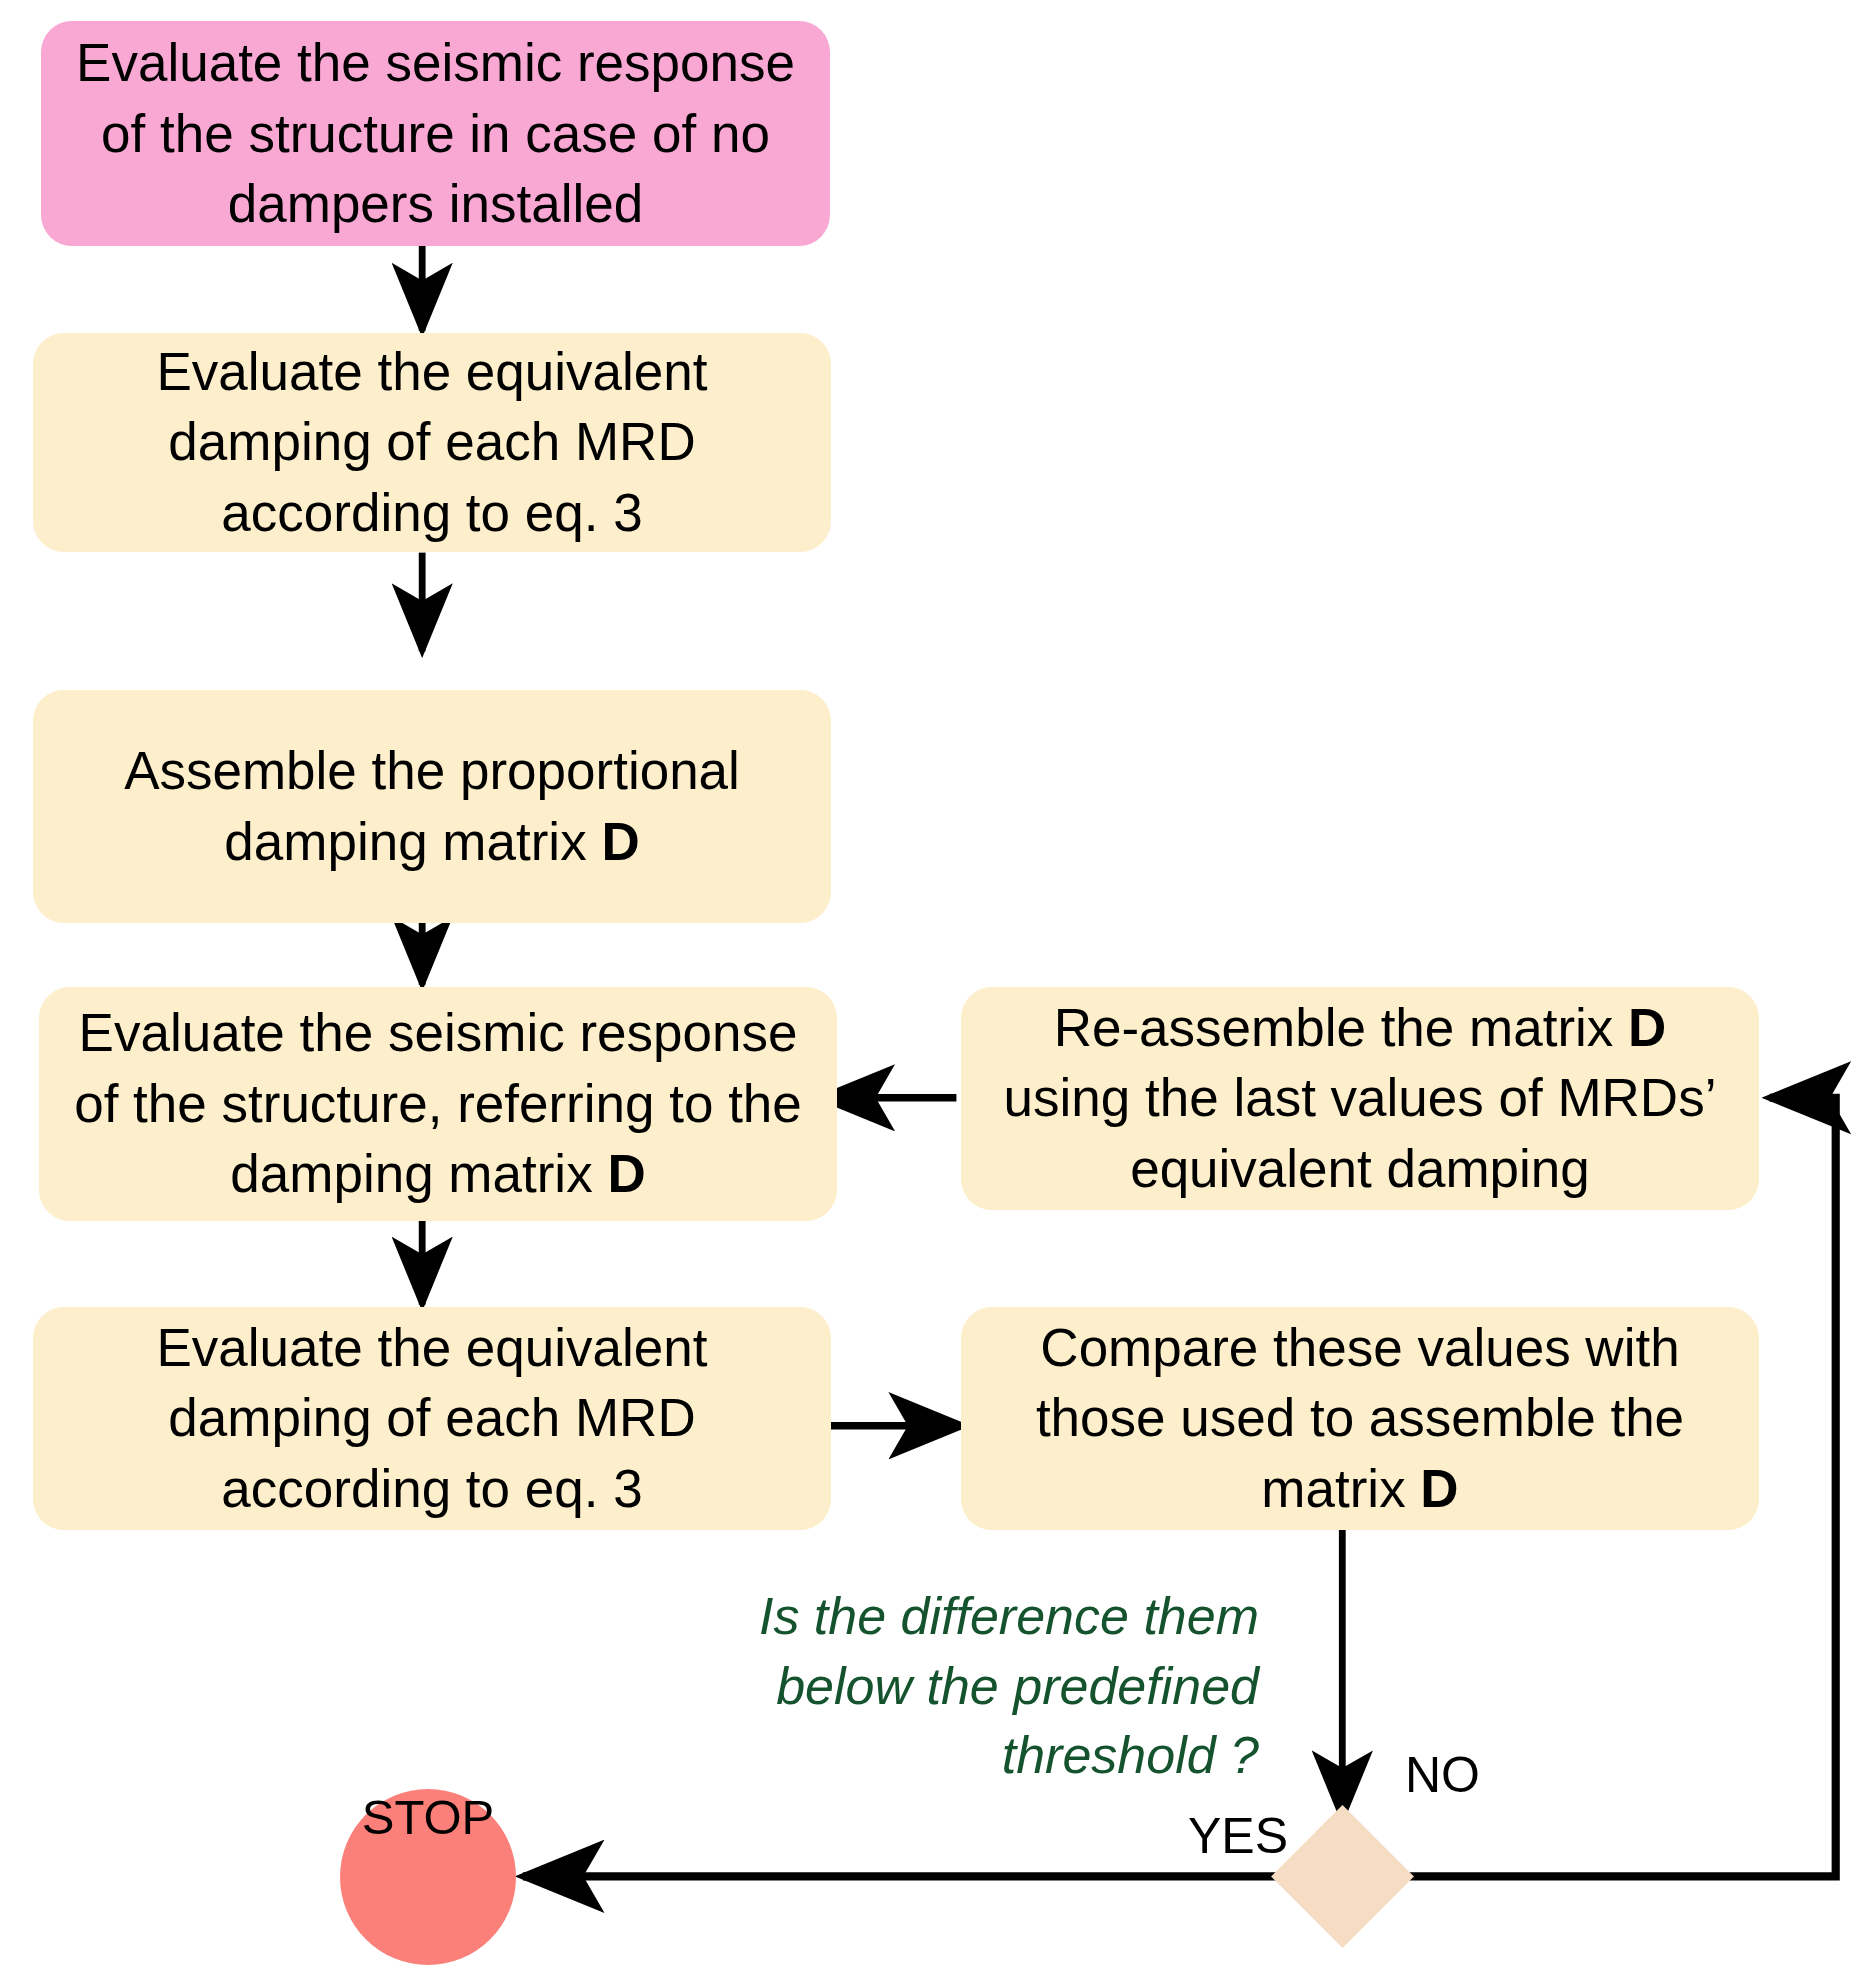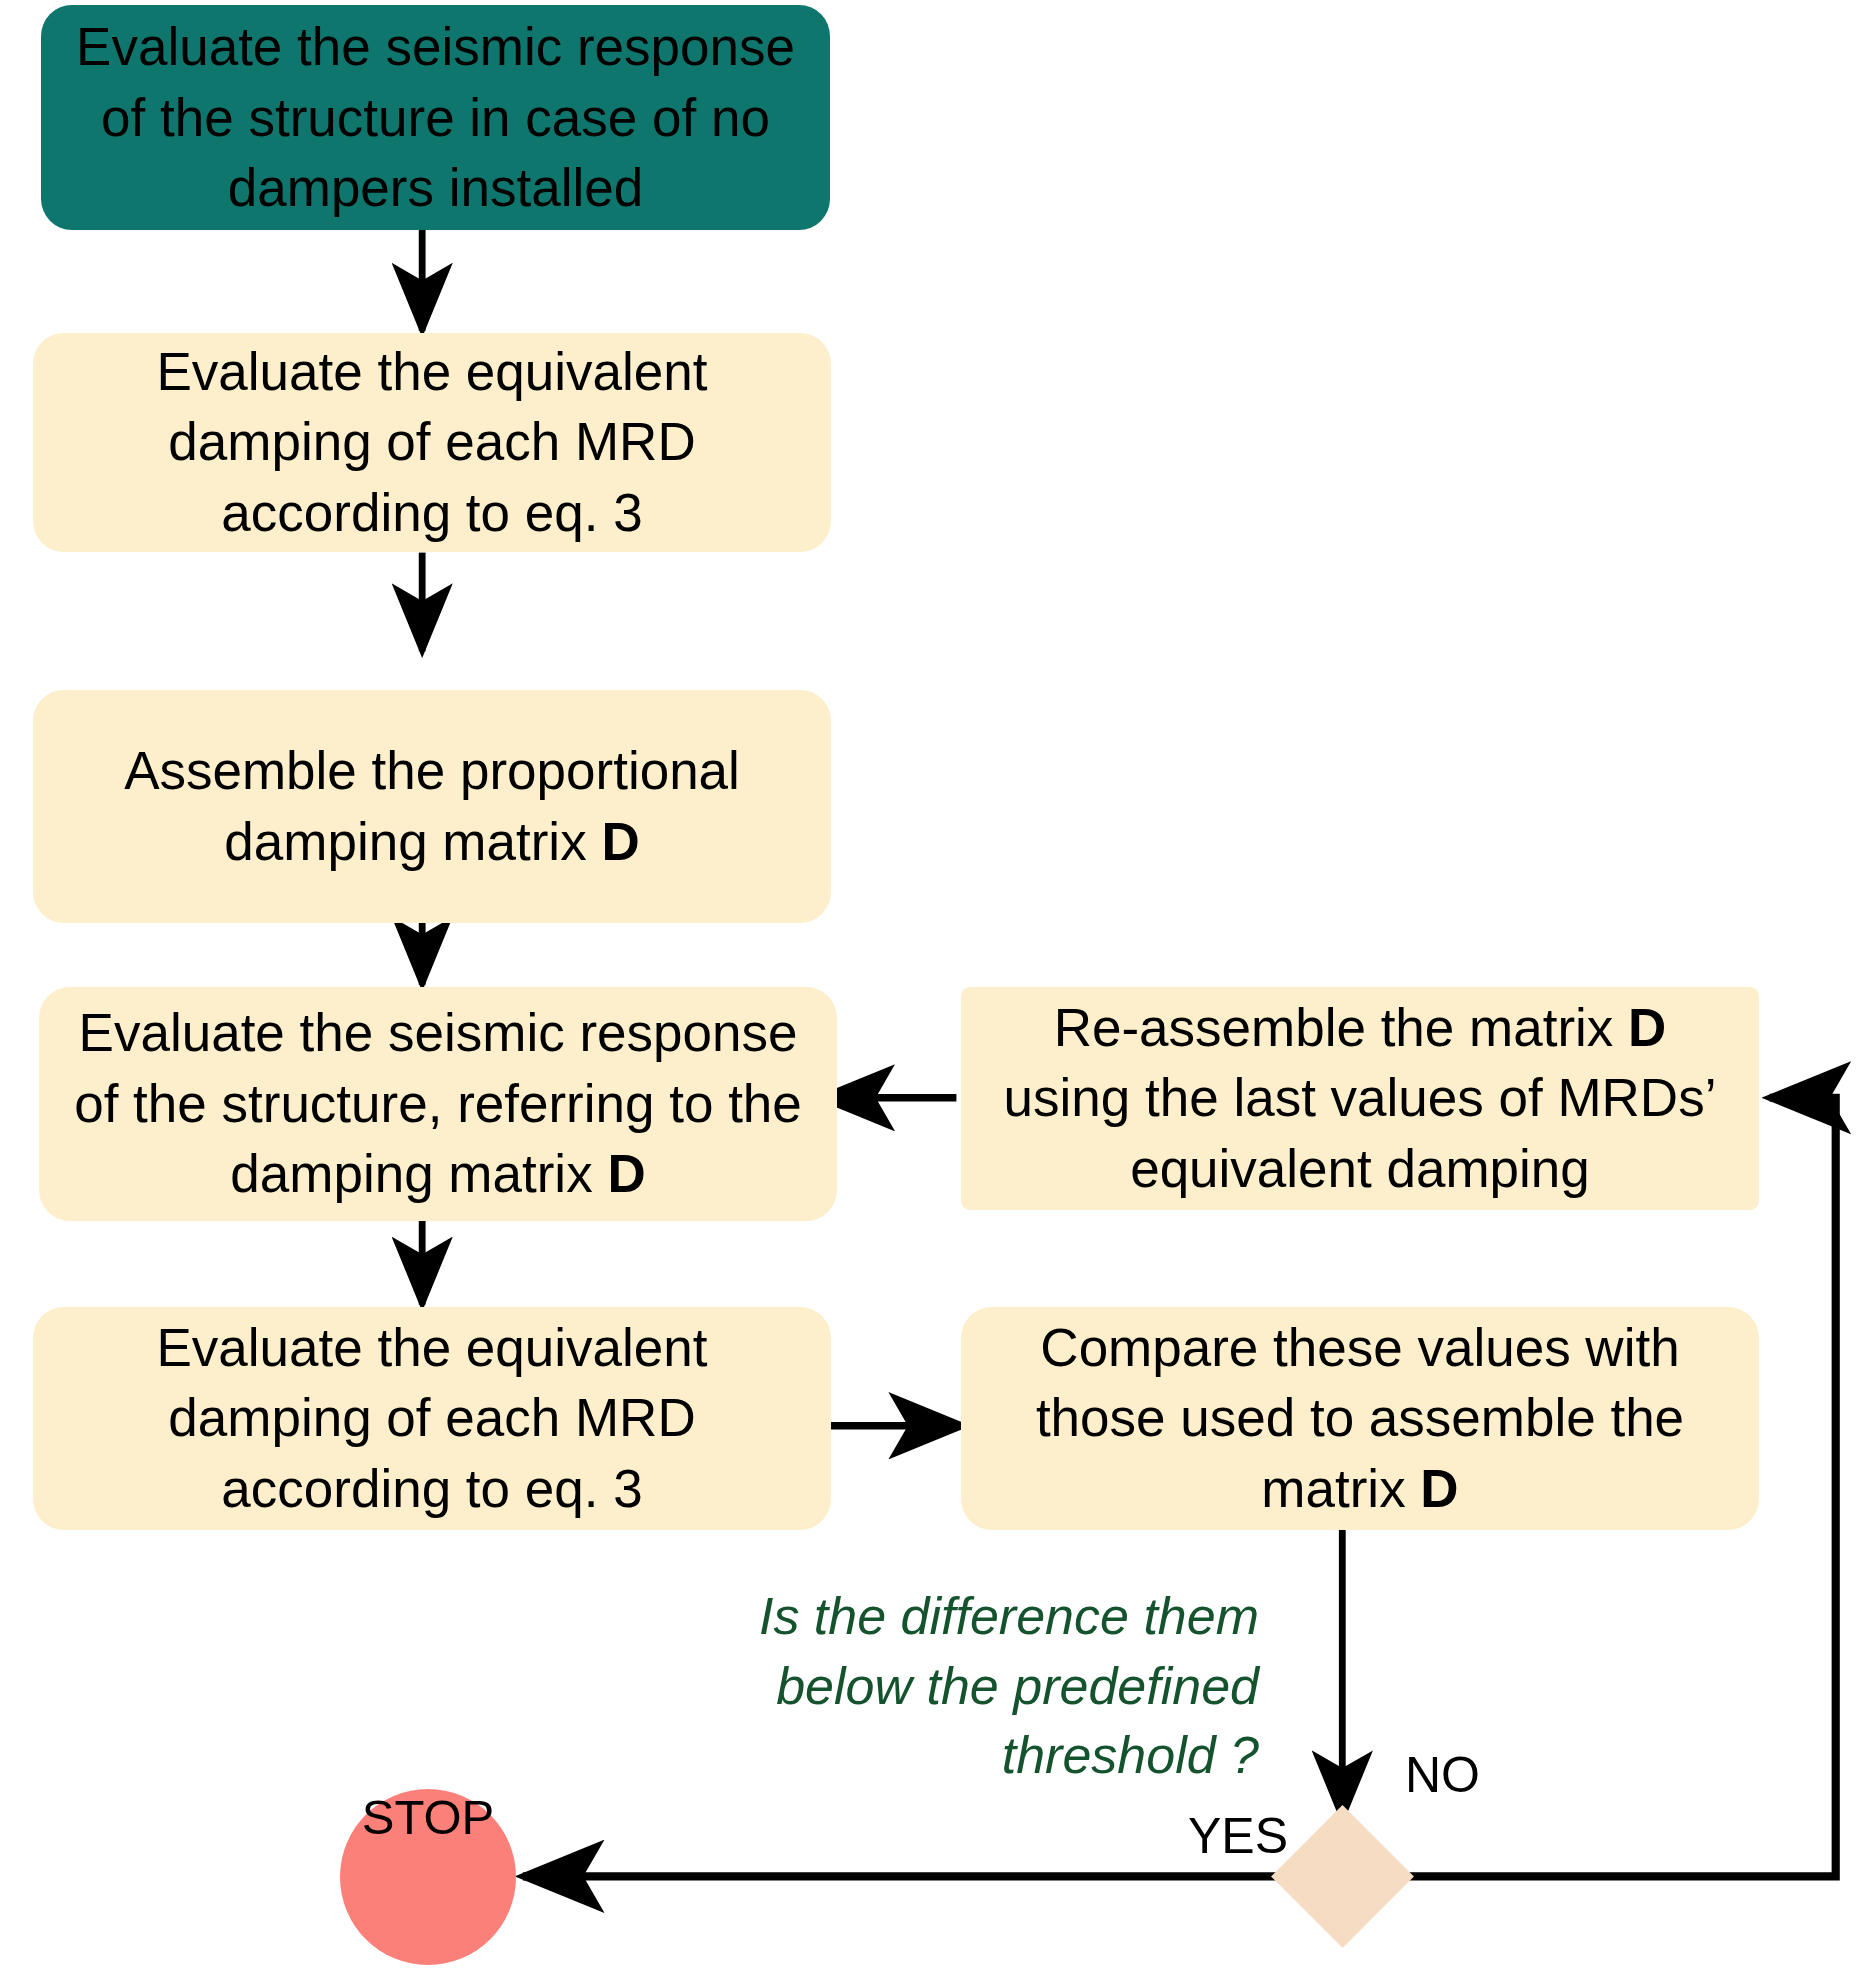--- a/index.html
+++ b/index.html
@@ -24,21 +24,21 @@
     display: flex;
     align-items: center;
     justify-content: center;
     text-align: center;
     font-size: 53px;
     line-height: 1.33;
     color: #000000;
     padding: 6.8px 27px;
     white-space: pre-line;
   }
-  .node.blue  { background: #0f766e; }
+  .node.blue  { background: #f9a8d4; margin-top: 16px; }
   .node.cream { background: #FDEFCB; }
 
   .stop-node {
     position: absolute;
     border-radius: 50%;
     background: #FB8079;
     display: flex;
     align-items: flex-start;
     justify-content: center;
     font-size: 49px;
@@ -118,21 +118,21 @@
   </div>
 
   <div class="node cream" style="left:39px; top:987px; width:798px; height:234px;">
     <span><span>Evaluate the seismic response of the structure, referring to the damping matrix </span><b class="bold-d">D</b></span>
   </div>
 
   <div class="node cream" style="left:33px; top:1307px; width:798px; height:223px;">
     <span>Evaluate the equivalent damping of each MRD according to eq. 3</span>
   </div>
 
-  <div class="node cream" style="left:961px; top:987px; width:798px; height:223px;border-radius:9px;">
+  <div class="node cream" style="left:961px; top:987px; width:798px; height:223px;">
     <span><span>Re-assemble the matrix </span><b class="bold-d">D</b><span> using the last values of MRDs’ equivalent damping</span></span>
   </div>
 
   <div class="node cream" style="left:961px; top:1307px; width:798px; height:223px;">
     <span><span>Compare these values with those used to assemble the matrix </span><b class="bold-d">D</b></span>
   </div>
 
   <div class="diamond-node" style="left:1292px; top:1826px; width:101px; height:101px;"></div>
 
   <div class="stop-node" style="left:340px; top:1789px; width:176px; height:176px;">

